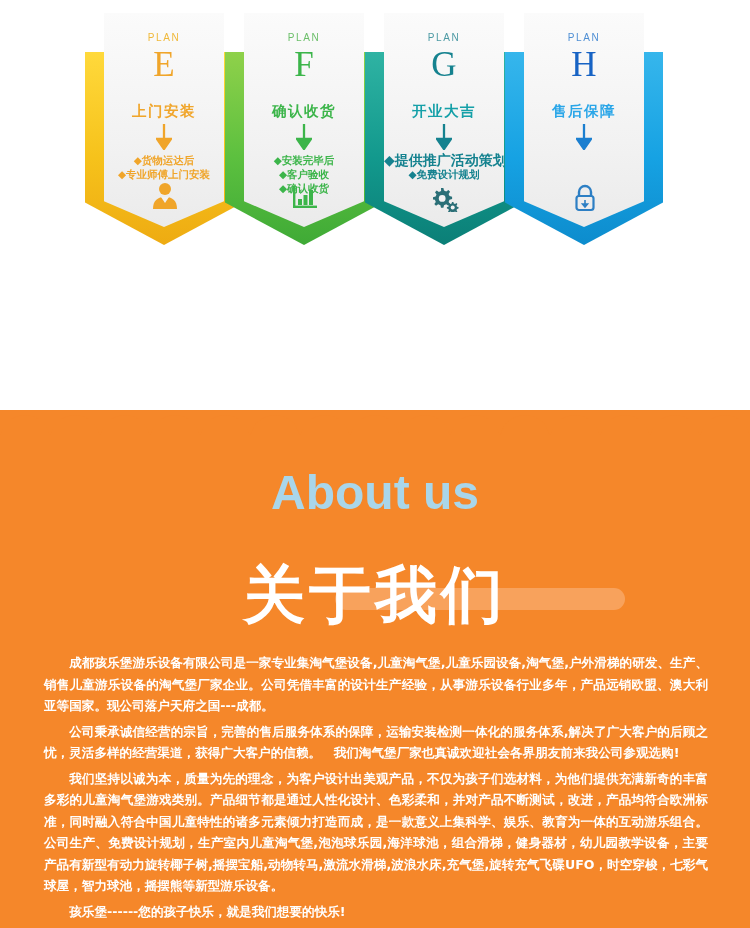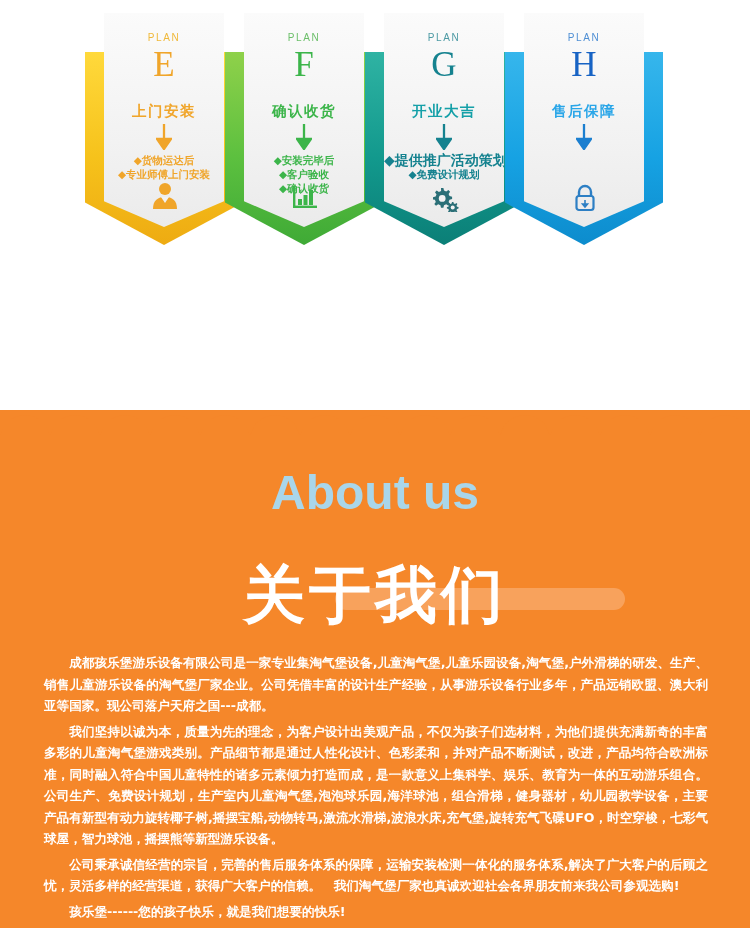--- a/index.html
+++ b/index.html
@@ -220,18 +220,18 @@
         <div class="bump" style="left: 700px;"></div>
       </div>
     <div class="orange-body"></div>
 
     <div class="about-en">About us</div>
     <div class="about-bar"></div>
     <div class="about-cn">关于我们</div>
 
     <div class="body-text">
       <p>成都孩乐堡游乐设备有限公司是一家专业集淘气堡设备,儿童淘气堡,儿童乐园设备,淘气堡,户外滑梯的研发、生产、销售儿童游乐设备的淘气堡厂家企业。公司凭借丰富的设计生产经验，从事游乐设备行业多年，产品远销欧盟、澳大利亚等国家。现公司落户天府之国---成都。</p>
+      <p>公司秉承诚信经营的宗旨，完善的售后服务体系的保障，运输安装检测一体化的服务体系,解决了广大客户的后顾之忧，灵活多样的经营渠道，获得广大客户的信赖。　我们淘气堡厂家也真诚欢迎社会各界朋友前来我公司参观选购!</p>
       <p>我们坚持以诚为本，质量为先的理念，为客户设计出美观产品，不仅为孩子们选材料，为他们提供充满新奇的丰富多彩的儿童淘气堡游戏类别。产品细节都是通过人性化设计、色彩柔和，并对产品不断测试，改进，产品均符合欧洲标准，同时融入符合中国儿童特性的诸多元素倾力打造而成，是一款意义上集科学、娱乐、教育为一体的互动游乐组合。　公司生产、免费设计规划，生产室内儿童淘气堡,泡泡球乐园,海洋球池，组合滑梯，健身器材，幼儿园教学设备，主要产品有新型有动力旋转椰子树,摇摆宝船,动物转马,激流水滑梯,波浪水床,充气堡,旋转充气飞碟UFO，时空穿梭，七彩气球屋，智力球池，摇摆熊等新型游乐设备。</p>
-      <p>公司秉承诚信经营的宗旨，完善的售后服务体系的保障，运输安装检测一体化的服务体系,解决了广大客户的后顾之忧，灵活多样的经营渠道，获得广大客户的信赖。　我们淘气堡厂家也真诚欢迎社会各界朋友前来我公司参观选购!</p>
       <p>孩乐堡------您的孩子快乐，就是我们想要的快乐!</p>
     </div>
   </div>
 </div>
 
 </body></html>

